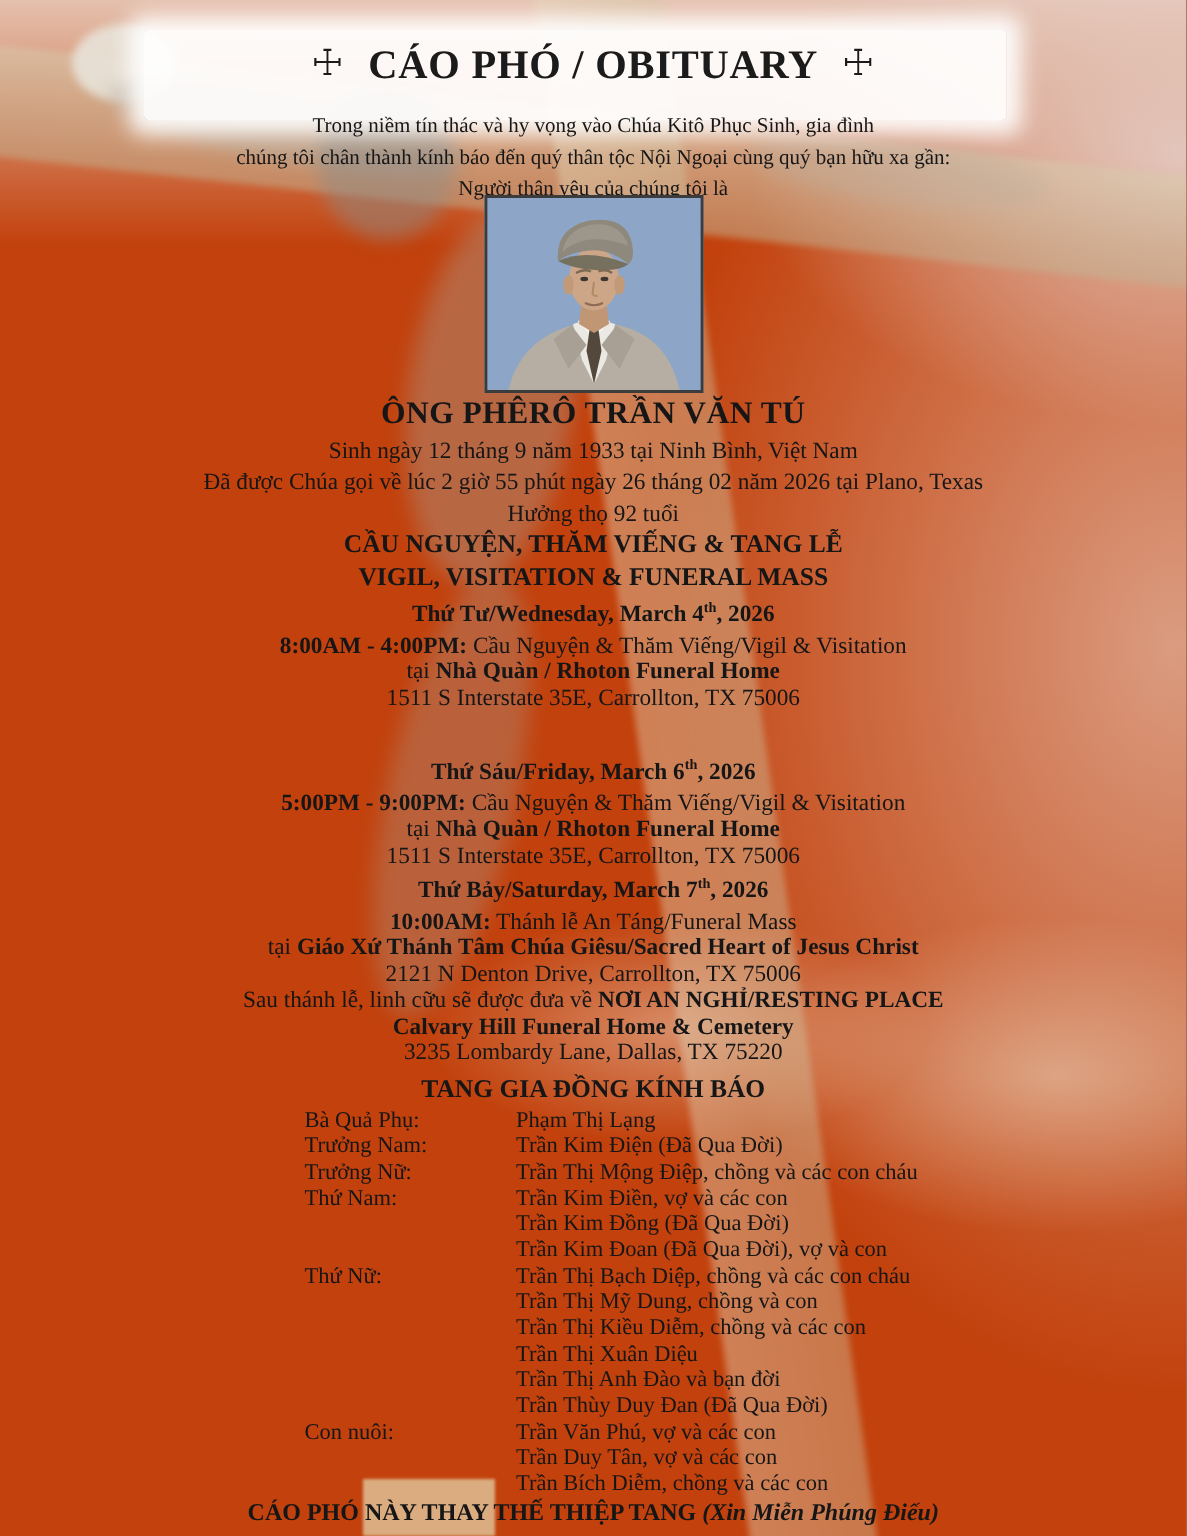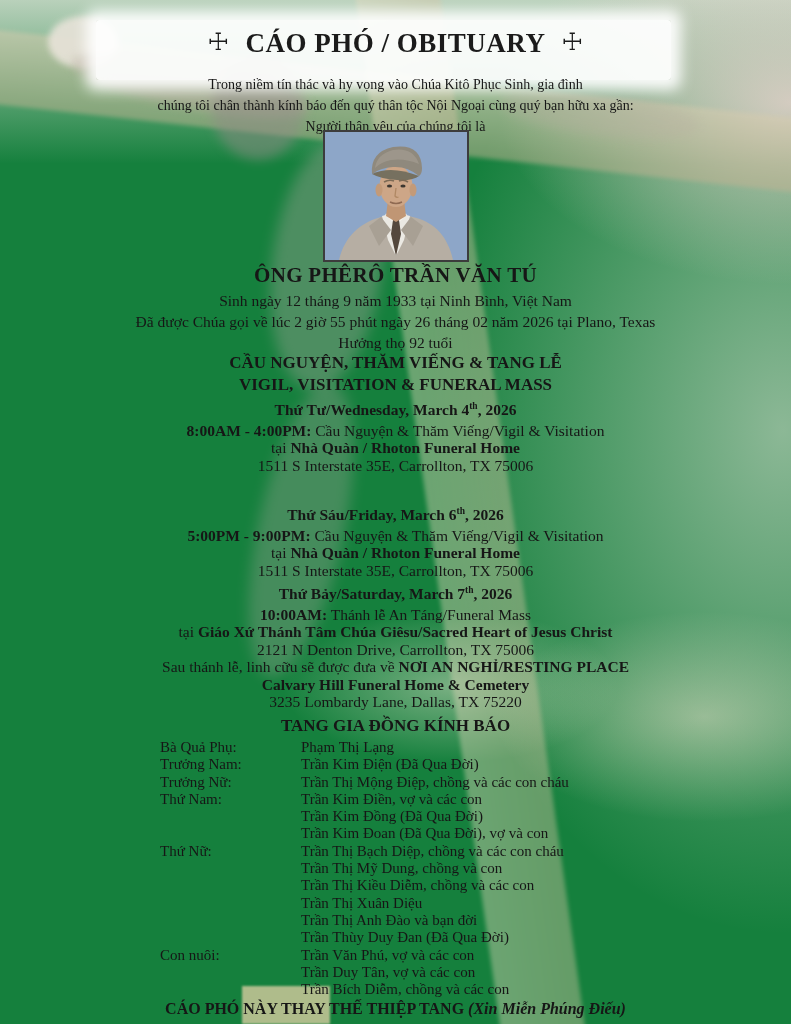--- a/index.html
+++ b/index.html
@@ -1,18 +1,18 @@
 <!DOCTYPE html>
 <html><head>
 <meta charset="utf-8">
 <style>
   html,body { margin:0; padding:0; background:#888; }
   .page {
     position:relative; width:791px; height:1024px; margin:0 auto;
-    background:#15803d; overflow:hidden;
+    background:#c2410c; overflow:hidden;
     font-family:"Liberation Serif","DejaVu Serif",serif;
     color:#161616;
   }
   .layer { position:absolute; pointer-events:none; }
   .bg-wash { inset:0;
     background:
       radial-gradient(420px 260px at 100% 10%, rgba(229,209,203,0.85), rgba(229,209,203,0) 70%),
       radial-gradient(500px 700px at 99% 42%, rgba(238,230,223,0.55), rgba(238,230,223,0) 72%),
       radial-gradient(300px 150px at 89% 70%, rgba(238,225,200,0.5), rgba(238,225,200,0) 70%),
       radial-gradient(240px 110px at 57% 67%, rgba(242,233,214,0.45), rgba(242,233,214,0) 70%),
@@ -55,21 +55,21 @@
 
   .event { position:absolute; left:0; right:0; text-align:center; font-size:15.5px; }
   .e-date { font-weight:bold; margin-bottom:3px; }
   .e-line { line-height:17.4px; }
   .e-line b { font-weight:bold; }
   sup { font-size:9.5px; line-height:0; vertical-align:super; }
 
   .family-head { top:716px; font-size:17px; font-weight:bold; }
   .family-table { position:absolute; top:739px; left:0; right:0; }
   .frow { display:flex; height:17.3px; line-height:17.3px; font-size:15px; text-align:left; padding-left:160px; }
-  .flabel { width:141px; }
+  .flabel { width:141px;margin-left:43px; }
   .fname { flex:1; }
 
   .footer { top:1000px; font-size:16px; font-weight:bold; }
   .f-note { font-style:italic;text-align:center; }
 </style>
 </head>
 <body>
 
 <div class="page">
 

